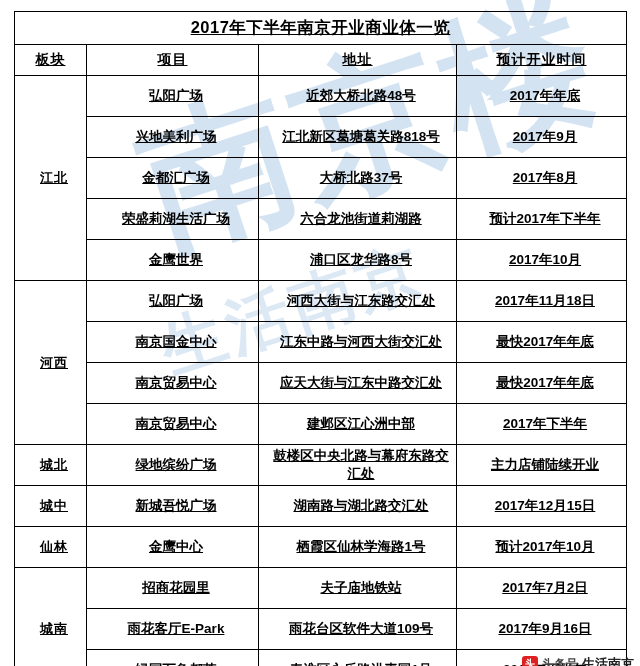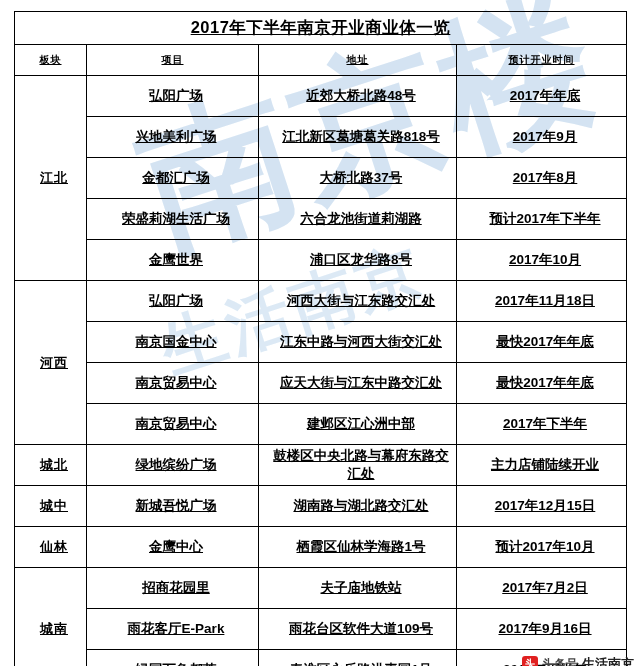--- a/index.html
+++ b/index.html
@@ -37,21 +37,21 @@
     background: transparent;
     text-decoration: underline;
   }
   .title-cell {
     height: 30px;
     font-size: 16.5px;
     letter-spacing: 0.5px;
   }
   .head-cell {
     height: 28px;
-    font-size: 10px;
+    font-size: 14px;
     letter-spacing: 1px;
     margin-left: 8px;
   }
   .body-cell {
     height: 38px;
     font-size: 13.5px;
     font-weight: bold;
     padding-left: 8px;
   }
   .sector-cell {

